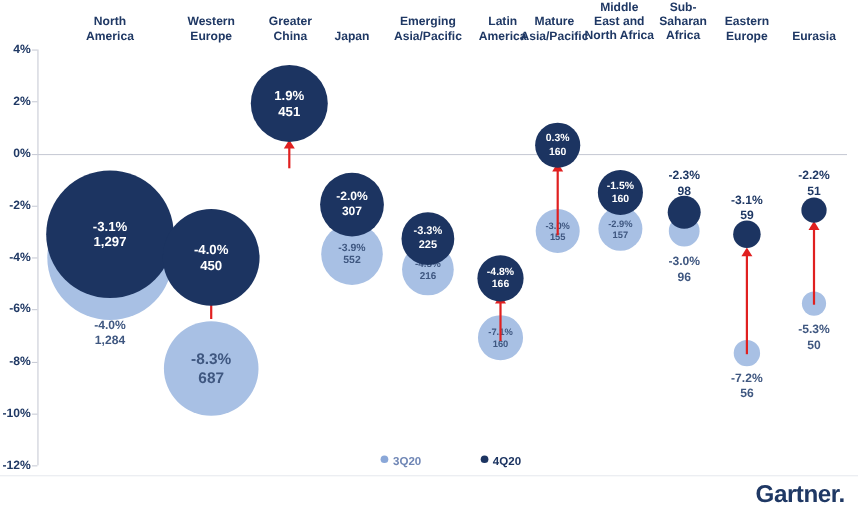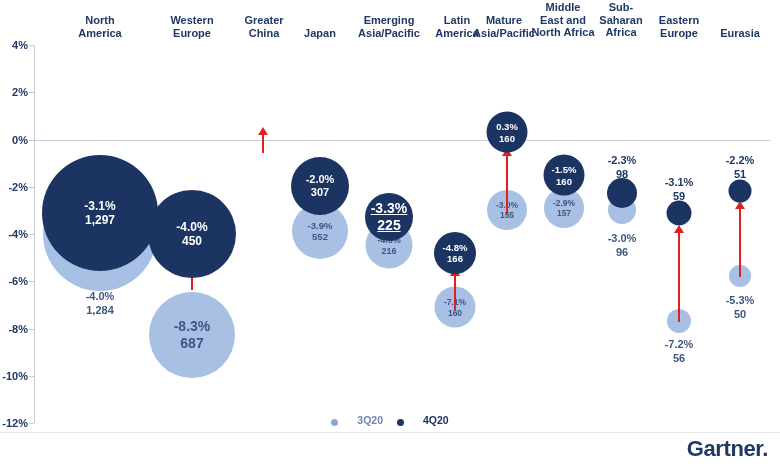--- a/index.html
+++ b/index.html
@@ -90,21 +90,21 @@
     position:absolute;
     left:0;right:0;
     top:414px;
     display:flex;
     justify-content:center;
     align-items:center;
     gap:14px;
     font-size:10.5px;
     font-weight:bold;
   }
-  .legend-item{display:flex;align-items:flex-end;gap:19px;}
+  .legend-item{display:flex;align-items:flex-start;gap:4px;margin-left:40px;}
   .legend-dot{width:7px;height:7px;border-radius:50%;display:inline-block;}
   .legend-dot.l{background:#8aa7d8;}
   .legend-dot.d{background:#1c3461;}
   .legend-item.l-txt{color:#6f86b5;}
   .legend-item.d-txt{color:#1c3461;}
 
   
   .footer-rule{position:absolute;left:0;top:432px;width:780px;height:1px;background:#e8eaef;}
   .logo{
     position:absolute;
@@ -188,35 +188,39 @@
     </div>
     <div class="bubble dark" style="left:158px;top:189px;width:88px;height:88px;font-size:12px;">
       <span class="pct">-4.0%</span>
       <span class="val">450</span>
     </div>
 
     <div class="arrow" style="left:229px;top:82px;width:12px;height:26px;transform:translateX(-50%);">
       <div class="head"></div>
       <div class="shaft" style="top:7px;height:19px;"></div>
     </div>
+    <div class="bubble dark" style="left:229px;top:49px;width:70px;height:70px;font-size:12px;">
+      <span class="pct">1.9%</span>
+      <span class="val">451</span>
+    </div>
 
     <div class="bubble light" style="left:286px;top:186px;width:56px;height:56px;font-size:9.5px;">
       <span class="pct">-3.9%</span>
       <span class="val">552</span>
     </div>
     <div class="bubble dark" style="left:286px;top:141px;width:58px;height:58px;font-size:11px;">
       <span class="pct">-2.0%</span>
       <span class="val">307</span>
     </div>
 
     <div class="bubble light" style="left:355px;top:200px;width:47px;height:47px;font-size:9px;">
       <span class="pct">-4.5%</span>
       <span class="val">216</span>
     </div>
-    <div class="bubble dark" style="left:355px;top:172px;width:48px;height:48px;font-size:14px;text-decoration:underline;">
+    <div class="bubble dark" style="left:355px;top:172px;width:48px;height:48px;font-size:10px;">
       <span class="pct">-3.3%</span>
       <span class="val">225</span>
     </div>
 
     <div class="arrow" style="left:421px;top:223px;width:12px;height:42px;transform:translateX(-50%);">
       <div class="head"></div>
       <div class="shaft" style="top:7px;height:35px;"></div>
     </div>
     <div class="bubble light" style="left:421px;top:262px;width:41px;height:41px;font-size:8.5px;">
       <span class="pct">-7.1%</span>

